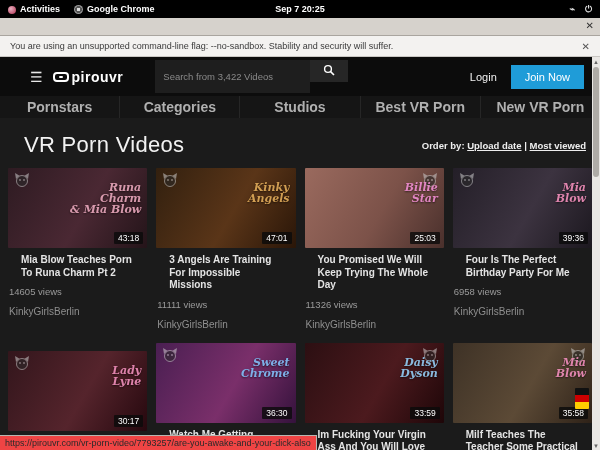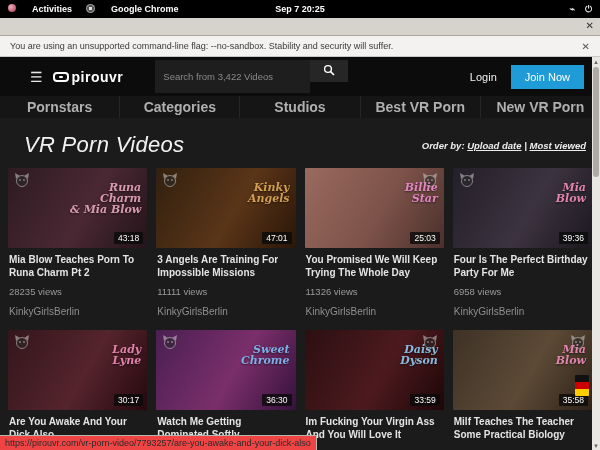--- a/index.html
+++ b/index.html
@@ -3,21 +3,21 @@
 <meta charset="utf-8">
 <style>
   * { margin:0; padding:0; box-sizing:border-box; }
   html,body { width:600px; height:450px; overflow:hidden; }
   body { font-family:"Liberation Sans", sans-serif; background:#1b1b1b; position:relative; }
 
   
   .os-bar { height:18px; background:#000; color:#fff; display:flex; align-items:center;
             font-size:9px; font-weight:bold; position:relative; }
   .os-left { display:flex; align-items:center; gap:14px; padding-left:8px; }
-  .os-item { display:flex; align-items:flex-start; gap:16px; cursor:default; }
+  .os-item { display:flex; align-items:flex-end; gap:4px; cursor:default; }
   .dot-activities { width:8px; height:8px; border-radius:50%; background:radial-gradient(circle at 35% 35%, #e8b0c0, #b03050); }
   .chrome-ico { width:9px; height:9px; border-radius:50%;
     background:radial-gradient(circle at 50% 50%, #ddd 0 28%, #555 30% 55%, #999 57%); }
   .os-center { position:absolute; left:50%; transform:translateX(-50%); font-weight:bold; }
   .os-right { margin-left:auto; display:flex; align-items:center; gap:10px; padding-right:8px; font-size:9px; }
   .net-ico, .pwr-ico { color:#ddd; font-size:9px; }
 
   
   .titlebar { height:18px; background:#d6d2cc; border-bottom:1px solid #a9a59f; display:flex;
               align-items:center; justify-content:center; position:relative; }
@@ -46,41 +46,41 @@
   .login-link { color:#f0f0f0; font-size:11px; cursor:pointer; }
   .join-btn { background:#1f9cd8; color:#fff; border:none; font-size:11px; padding:6px 14px; cursor:pointer; }
 
   
   .nav { height:22px; background:#151515; display:flex; }
   .nav-item { flex:1; display:flex; align-items:center; justify-content:center; color:#b0b0b0;
               font-size:14px; font-weight:bold; border-right:1px solid #262626; cursor:pointer; }
   .nav-item:last-child { border-right:none; }
 
   
-  .page-head { display:flex; align-items:center; padding:14px 14px 10px 24px;font-style:italic; }
+  .page-head { display:flex; align-items:center; padding:14px 14px 10px 24px; }
   .page-title { color:#f2f2f2; font-size:22px; font-weight:normal; letter-spacing:.3px; }
   .orderby { margin-left:auto; color:#eee; font-size:9.5px; font-weight:bold; }
   .orderby a { color:#eee; text-decoration:underline; cursor:pointer; }
 
   
   .grid { display:grid; grid-template-columns:repeat(4,1fr); gap:13px 9px; padding:0 8px; }
   .card { display:flex; flex-direction:column; }
   .thumb { position:relative; height:80px; overflow:hidden; border-radius:1px; }
   .thumb .caption { position:absolute; right:6px; top:14px; font-family:"DejaVu Serif",serif;
                     font-style:italic; font-weight:bold; font-size:11px; line-height:1;
                     text-align:right; white-space:pre-line; opacity:.95; text-shadow:0 1px 2px rgba(0,0,0,.6); }
   .duration { position:absolute; right:4px; bottom:4px; background:rgba(10,10,10,.8); color:#fff;
               font-size:8.5px; padding:1px 4px; border-radius:1px; }
   .cat-logo { position:absolute; opacity:.55; }
   .flag { position:absolute; right:3px; bottom:14px; width:14px; height:21px; display:none;
           flex-direction:column; border-radius:1px; overflow:hidden; }
   .flag span { flex:1; }
   .flag .f1{background:#111;} .flag .f2{background:#c00;} .flag .f3{background:#fc0;}
   .card.has-flag .flag { display:flex; }
-  .card-title { color:#e4e4e4; font-size:10px; font-weight:bold; line-height:1.25; margin:6px 1px 0; }
+  .card-title { color:#e4e4e4; font-size:10px; font-weight:bold; line-height:1.25; margin:6px 13px 0; }
   .card-views { color:#9a9a9a; font-size:9.5px; margin:7px 1px 0; }
   .card-studio { color:#8f8f8f; font-size:10px; margin:9px 1px 0; }
 
   
   .scrollbar { position:absolute; right:0; top:57px; bottom:0; width:8px; background:#e9e7e4; }
   .scroll-thumb { position:absolute; top:10px; left:1px; width:6px; height:110px; background:#aeaba6; border-radius:3px; }
   .scroll-arrow { position:absolute; left:0; width:8px; height:9px; color:#666; font-size:6px;
                   display:flex; align-items:center; justify-content:center; }
 
   
@@ -163,21 +163,21 @@
         <circle cx="6" cy="8" r="0.9" fill="#cfcfcf"></circle>
         <circle cx="10" cy="8" r="0.9" fill="#cfcfcf"></circle>
       </svg>
       <span class="caption" style="color: rgb(224, 160, 180);">Runa
 Charm
 &amp; Mia Blow</span>
       <span class="duration">43:18</span>
 
     </div>
     <div class="card-title">Mia Blow Teaches Porn To Runa Charm Pt 2</div>
-    <div class="card-views">28235 views</div>
+    <div class="card-views">14605 views</div>
     <div class="card-studio">KinkyGirlsBerlin</div>
   </div>
 
   <div class="card">
     <div class="thumb" style="background: linear-gradient(120deg, rgb(50, 32, 15), rgb(90, 53, 24) 55%, rgb(42, 22, 8));">
       <svg class="cat-logo" width="16" height="16" viewBox="0 0 16 16" style="left: 6px; top: 4px;">
         <polygon points="2,7 1,1 6,4" fill="#cfcfcf"></polygon>
         <polygon points="14,7 15,1 10,4" fill="#cfcfcf"></polygon>
         <circle cx="8" cy="9" r="5.5" fill="#2a2a2a" stroke="#cfcfcf" stroke-width="1"></circle>
         <circle cx="6" cy="8" r="0.9" fill="#cfcfcf"></circle>
@@ -225,21 +225,21 @@
 Blow</span>
       <span class="duration">39:36</span>
 
     </div>
     <div class="card-title">Four Is The Perfect Birthday Party For Me</div>
     <div class="card-views">6958 views</div>
     <div class="card-studio">KinkyGirlsBerlin</div>
   </div>
 
   <div class="card">
-    <div class="thumb" style="background: linear-gradient(120deg, rgb(51, 22, 28), rgb(85, 36, 44) 55%, rgb(38, 8, 14));">
+    <div class="thumb" style="background: linear-gradient(120deg, rgb(51, 22, 28), rgb(85, 36, 44) 55%, rgb(38, 8, 14)); margin-top: 8px;">
       <svg class="cat-logo" width="16" height="16" viewBox="0 0 16 16" style="left: 6px; top: 4px;">
         <polygon points="2,7 1,1 6,4" fill="#cfcfcf"></polygon>
         <polygon points="14,7 15,1 10,4" fill="#cfcfcf"></polygon>
         <circle cx="8" cy="9" r="5.5" fill="#2a2a2a" stroke="#cfcfcf" stroke-width="1"></circle>
         <circle cx="6" cy="8" r="0.9" fill="#cfcfcf"></circle>
         <circle cx="10" cy="8" r="0.9" fill="#cfcfcf"></circle>
       </svg>
       <span class="caption" style="color: rgb(232, 137, 180);">Lady
 Lyne</span>
       <span class="duration">30:17</span>

